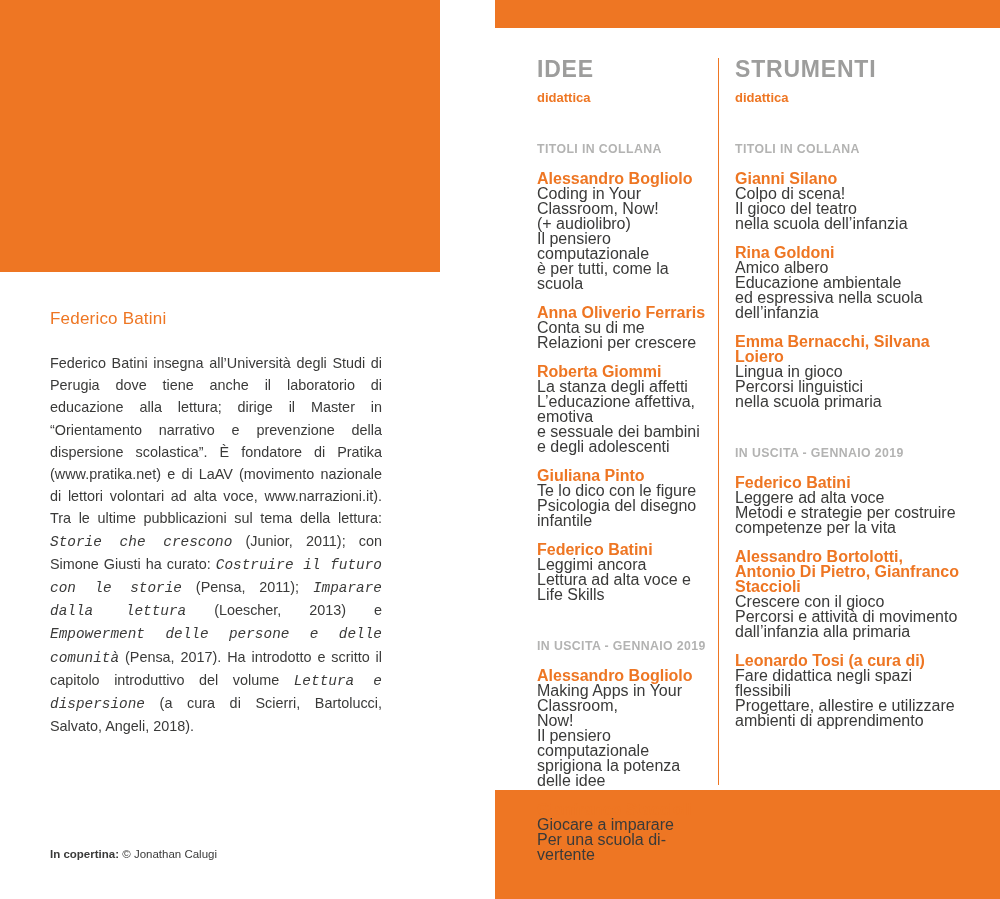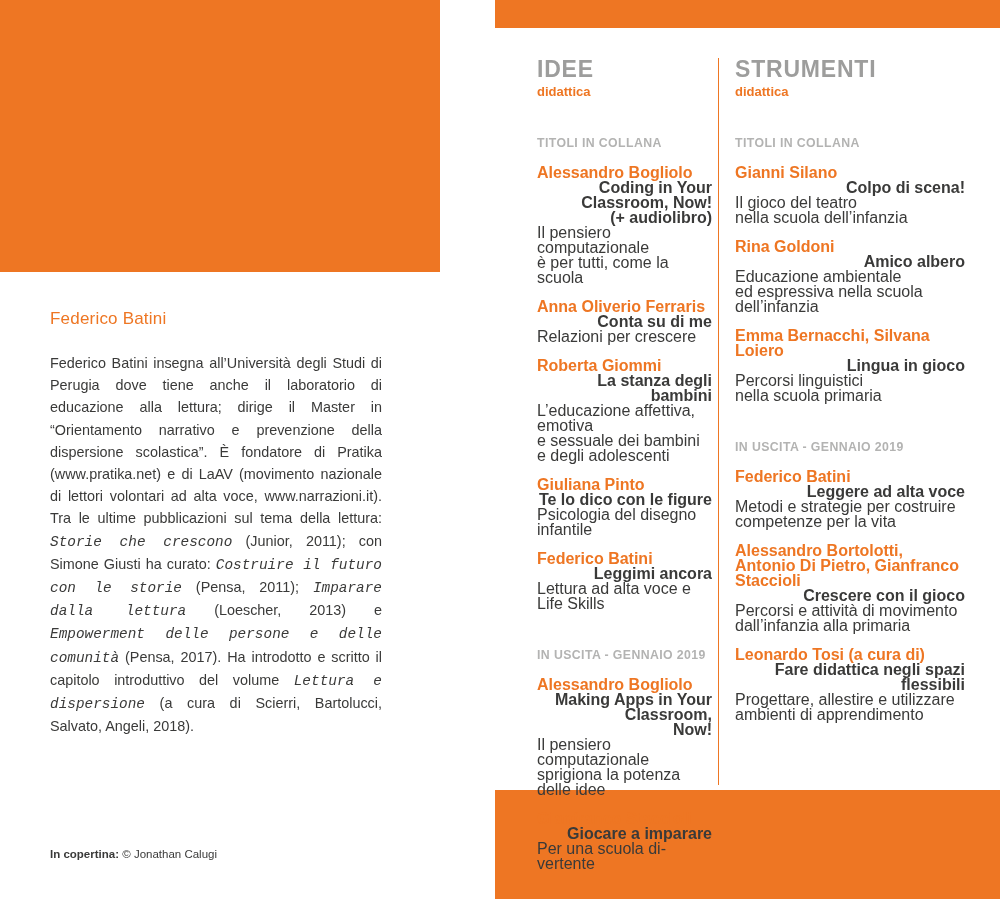--- a/index.html
+++ b/index.html
@@ -18,27 +18,27 @@
   .bio .it { font-style:italic;font-family:Liberation Mono, monospace; }
 
   .credit { position:absolute; left:50px; top:848px; font-size:11.5px; color:var(--text-dark,#3a3a39); }
   .credit .b { font-weight:bold; }
 
   .col { position:absolute; top:58px; }
   .col-idee { left:537px; width:175px; }
   .col-strumenti { left:735px; width:230px; }
 
   .series-title { font-size:23px; font-weight:bold; color:var(--gray,#9d9d9c); letter-spacing:.8px; line-height:1; }
-  .series-sub { font-size:13px; font-weight:bold; color:var(--accent,#ee7623); margin-top:3px; }
+  .series-sub { font-size:13px; font-weight:bold; color:var(--accent,#ee7623); margin-top:9px; }
 
   .sec-head { font-size:12.3px; font-weight:bold; color:#b3b3b2; letter-spacing:.4px; margin:37px 0 15px; white-space:nowrap; }
 
   .book { margin-bottom:14px; font-size:16px; line-height:15px; }
   .book .a { color:var(--accent,#ee7623); font-weight:bold; white-space:pre-line; }
-  .book .t { color:var(--text-dark,#3a3a39); font-weight:bold; white-space:pre-line;text-align:right; }
+  .book .t { color:var(--text-dark,#3a3a39); font-weight:normal; white-space:pre-line; }
   .book .s { color:var(--text-dark,#3a3a39); white-space:pre-line; }
 </style>
 </head>
 <body>
 
 <div class="page">
 
   <div class="orange block-top-left"></div>
   <div class="orange bar-top-right"></div>
   <div class="orange block-bottom-right"></div>
@@ -68,21 +68,21 @@
       <div class="s">Il pensiero computazionale
 è per tutti, come la scuola</div>
     </div>
     <div class="book">
       <div class="a">Anna Oliverio Ferraris</div>
       <div class="t">Conta su di me</div>
       <div class="s">Relazioni per crescere</div>
     </div>
     <div class="book">
       <div class="a">Roberta Giommi</div>
-      <div class="t">La stanza degli bambini</div>
+      <div class="t">La stanza degli affetti</div>
       <div class="s">L’educazione affettiva, emotiva
 e sessuale dei bambini
 e degli adolescenti</div>
     </div>
     <div class="book">
       <div class="a">Giuliana Pinto</div>
       <div class="t">Te lo dico con le figure</div>
       <div class="s">Psicologia del disegno infantile</div>
     </div>
     <div class="book">

